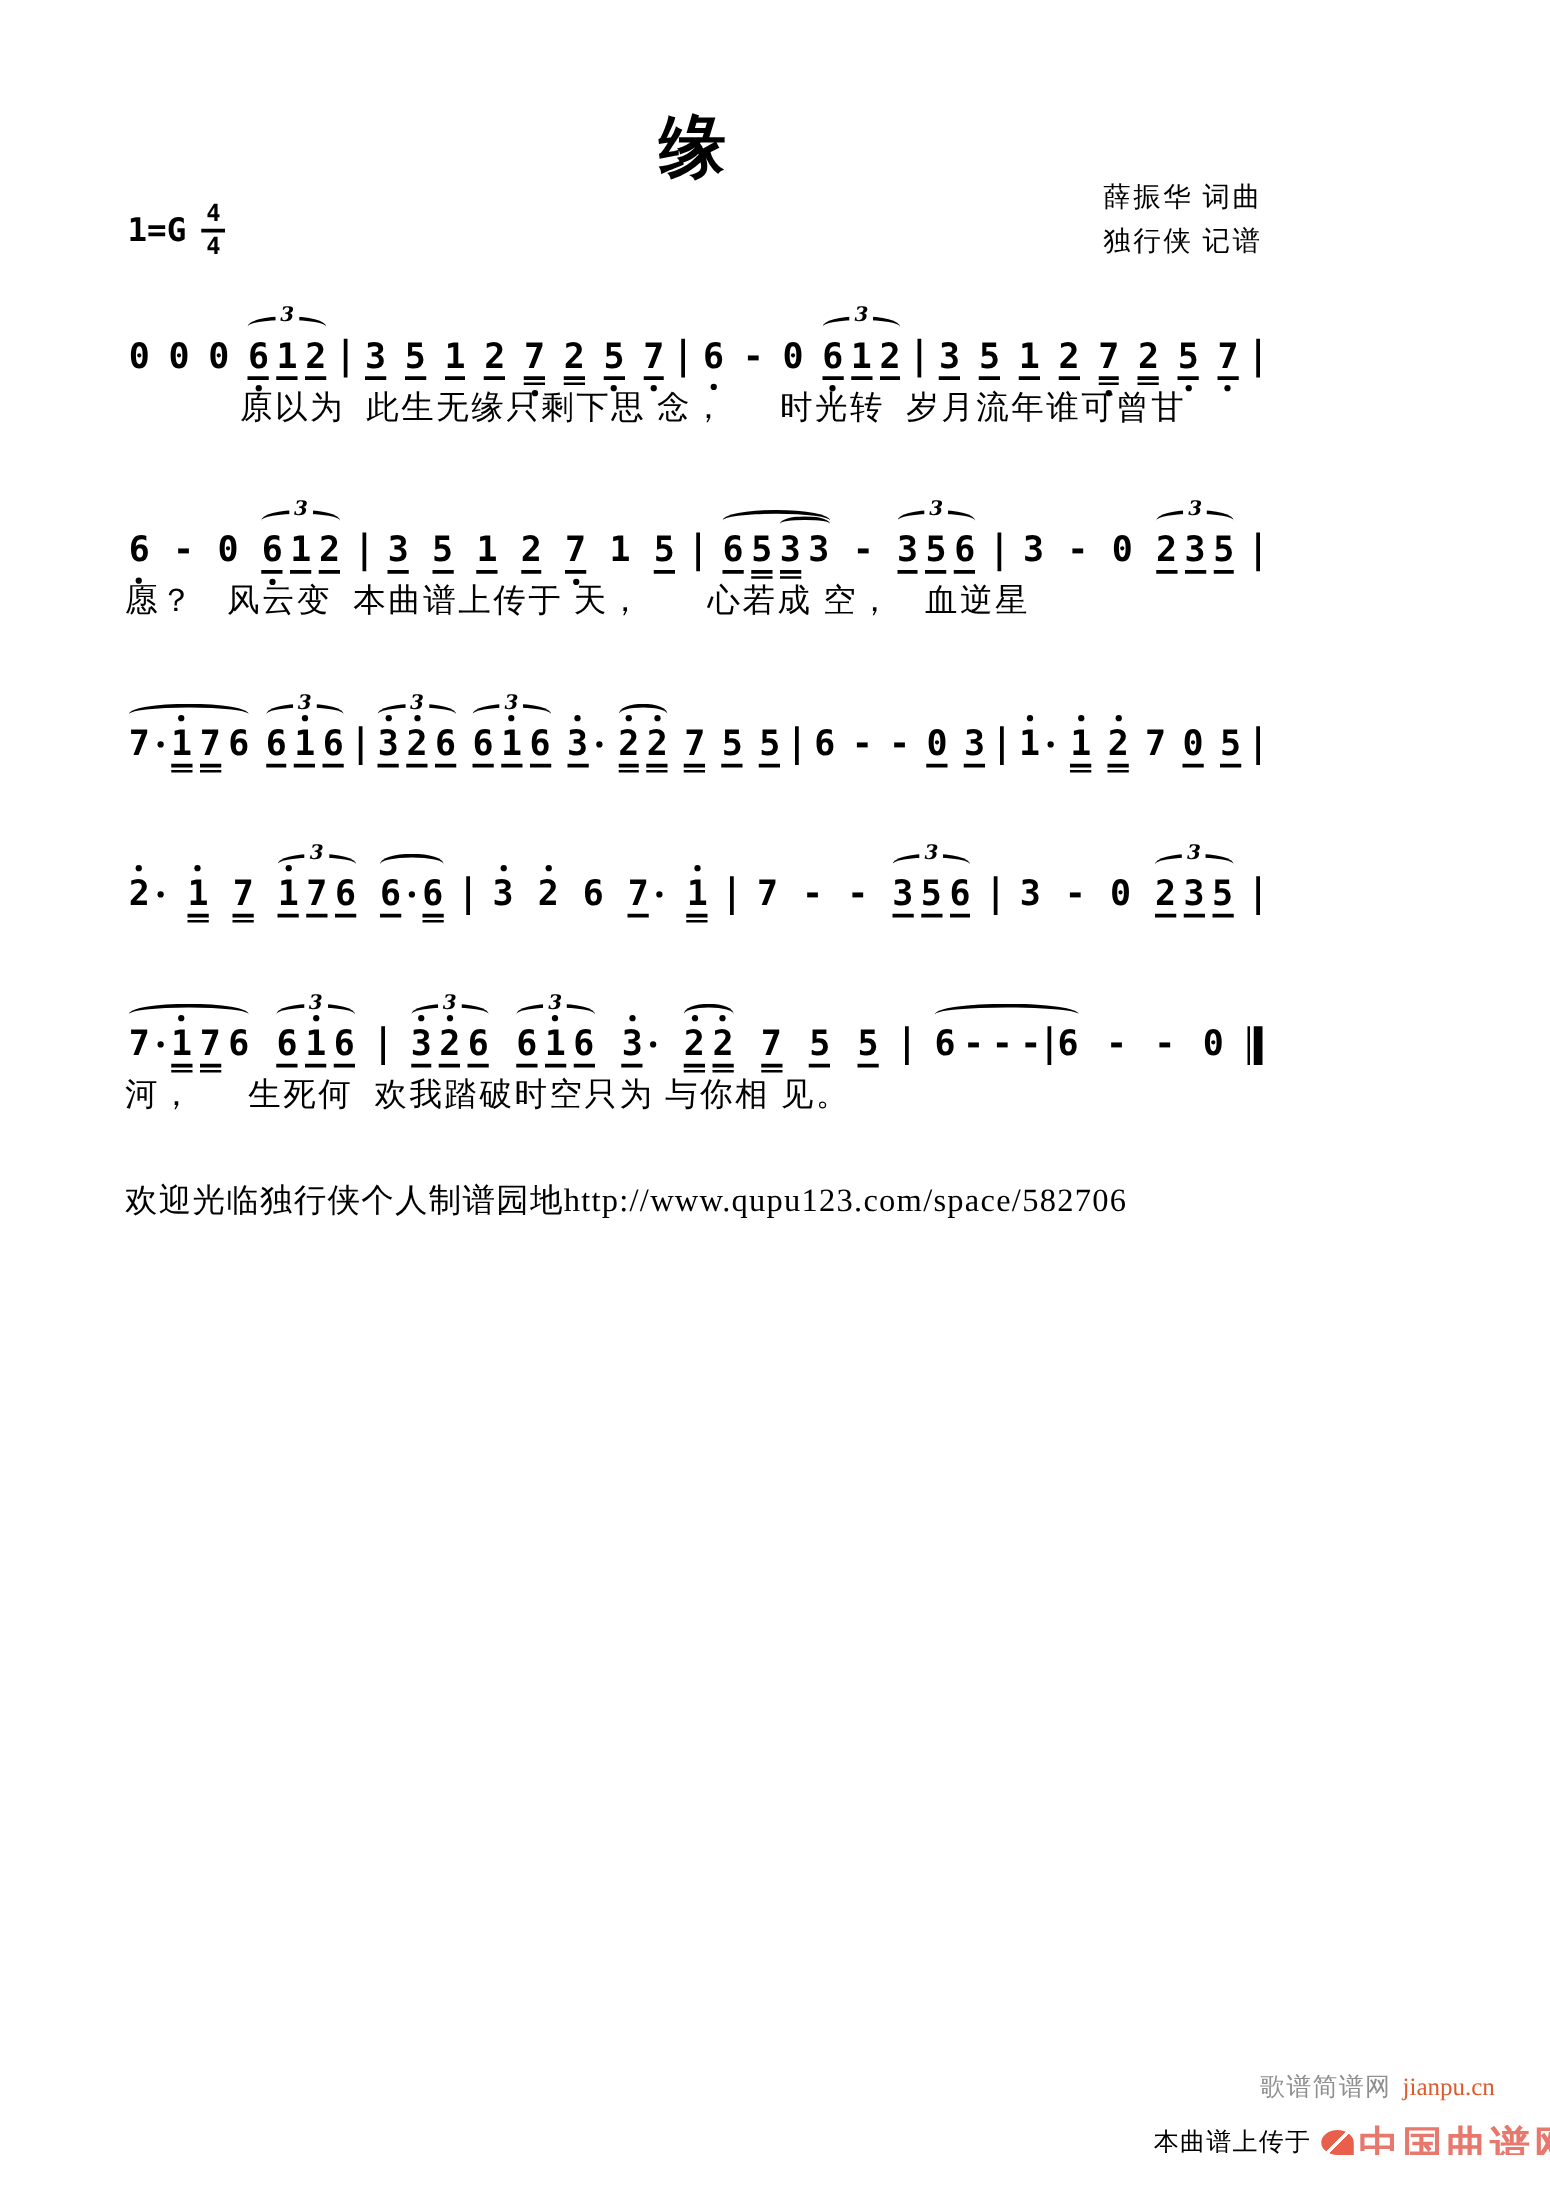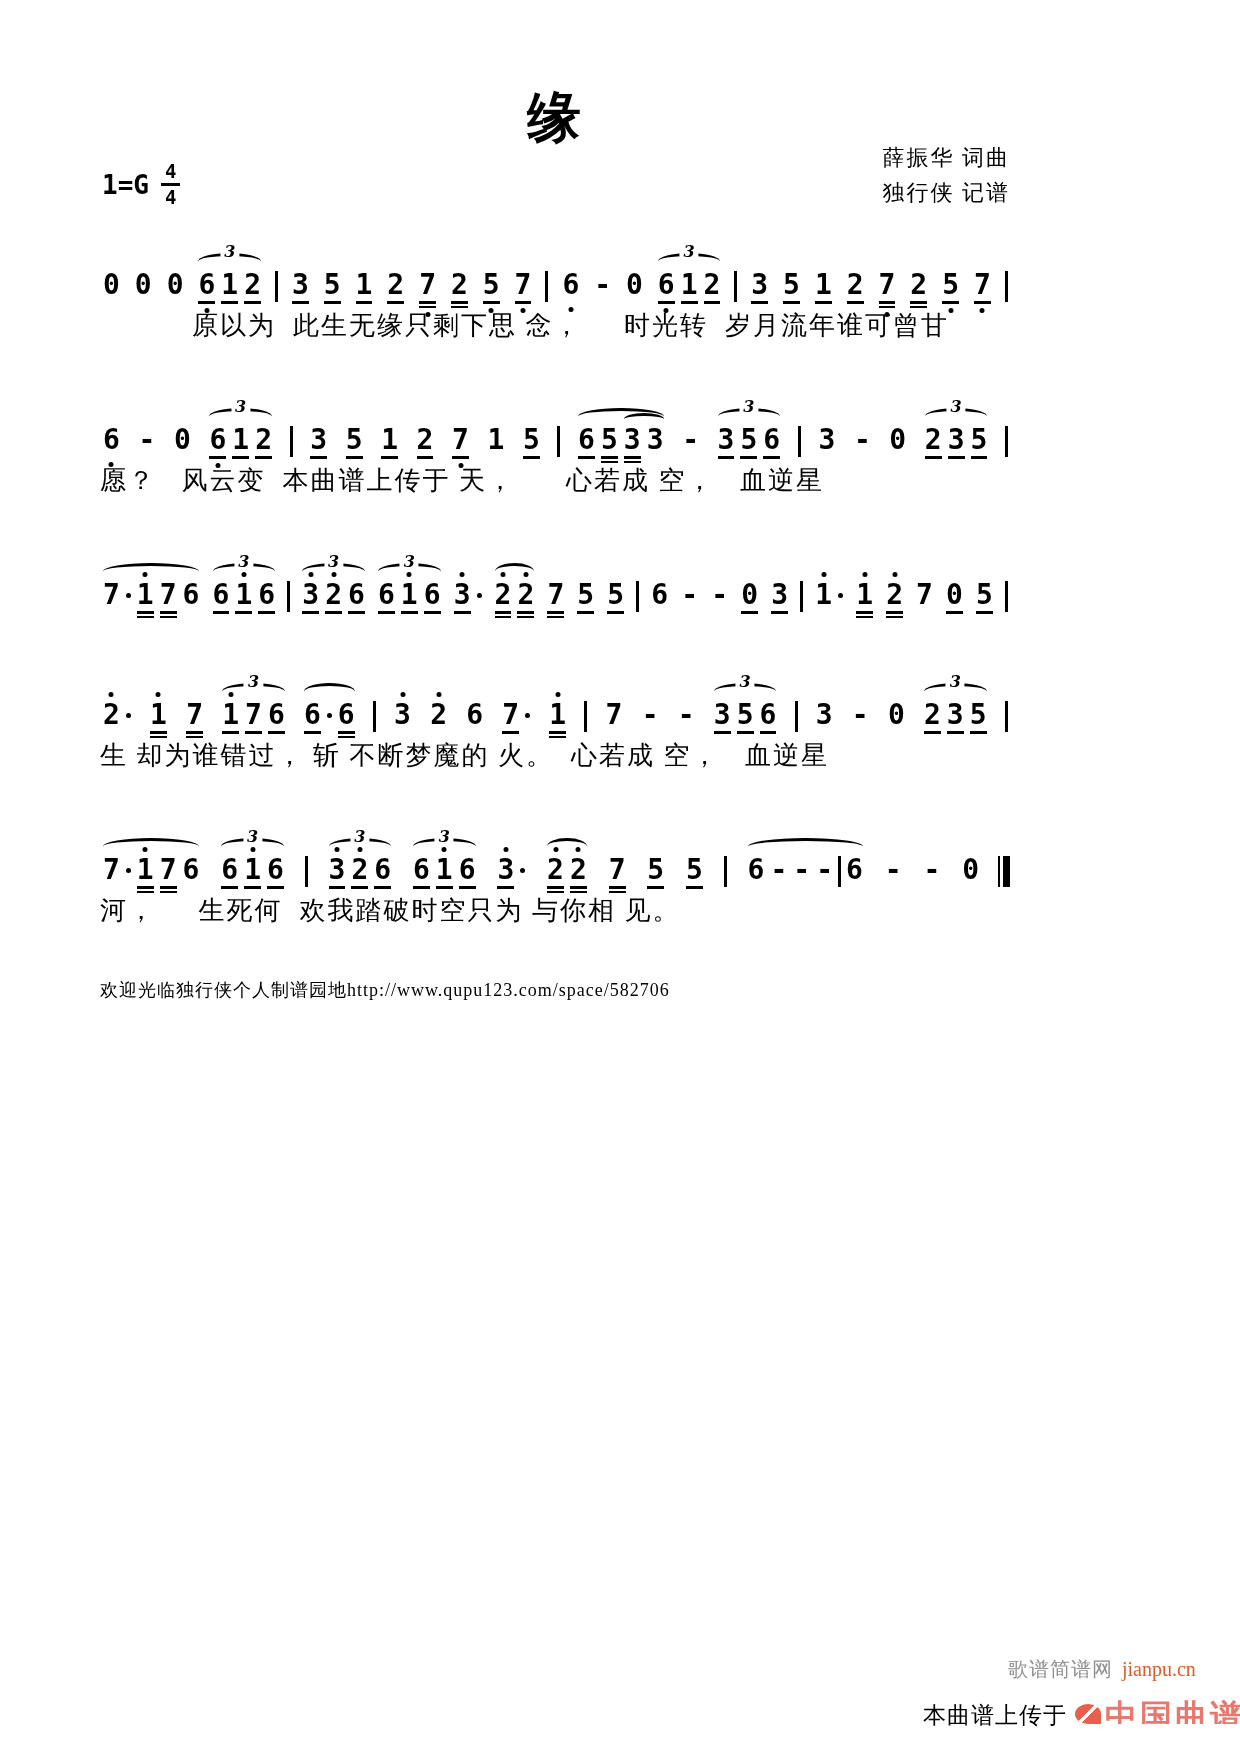--- a/index.html
+++ b/index.html
@@ -41,26 +41,26 @@
   .arc{position:absolute;left:3px;right:3px;top:-17px;height:14px;
        border-top:3px solid #000;border-radius:50% 50% 0 0;}
   .grp .grp .arc{top:-12px;height:9px;}
   .arc-label{position:absolute;top:-28px;left:50%;transform:translateX(-50%);
              font:italic 700 16px "DejaVu Serif",serif;background:#fff;padding:0 4px;z-index:1;}
   .lyrics{font-size:26px;white-space:pre;letter-spacing:2px;
           font-family:"Liberation Serif",serif;}
   .system:first-of-type .lyrics{padding-left:92px;}
 
   
-  .footer-url{margin-top:22px;font-size:18px;letter-spacing:1px;
+  .footer-url{margin-top:22px;font-size:26px;letter-spacing:1px;
               font-family:"Liberation Serif",serif;}
 
   
   .wm-row1{position:absolute;left:923px;top:1700px;display:flex;align-items:flex-start;white-space:nowrap;}
-  .wm-upload{font-size:23px;letter-spacing:1px;font-family:Liberation Mono, monospace;}
+  .wm-upload{font-size:20px;letter-spacing:1px;font-family:Liberation Mono, monospace;}
   .wm-logo{display:inline-flex;align-items:flex-start;margin-left:8px;}
   .logo-icon{width:26px;height:20px;border-radius:50% 50% 0 50%;display:inline-block;margin:4px 4px 0 0;
              background:linear-gradient(135deg,#e8604c 45%,#fff 45%,#fff 55%,#e8604c 55%);}
   .logo-text{display:inline-block;font-size:32px;font-weight:700;letter-spacing:3px;
              color:#e2574a;opacity:.8;height:24px;line-height:32px;overflow:hidden;
              font-family:"Liberation Serif",serif;}
   .wm-row2{position:absolute;left:1008px;top:1656px;font-size:20px;white-space:nowrap;
            font-family:"Liberation Serif",serif;}
   .wm-site{color:#8f8f8f;letter-spacing:1px;}
   .wm-link{color:#e05a2b;margin-left:4px;}
@@ -820,21 +820,20 @@
               </span>
               <span class="note">
                 <span class="digit">5</span>
                 <span class="lines">
                   <i class="uline"></i>
                 </span>
               </span>
             </span>
             <span class="bar"></span>
           </div>
-          <div class="lyrics">生 却为谁错过， 斩 不断梦魔的 火。  心若成 空，   血逆星</div>
         </div>
         <div class="system">
           <div class="notes-row">
             <span class="grp">
               <span class="arc"></span>
               <span class="note dotted">
                 <span class="digit">7</span>
                 <span class="lines"></span>
                 <span class="augdot"></span>
               </span>

